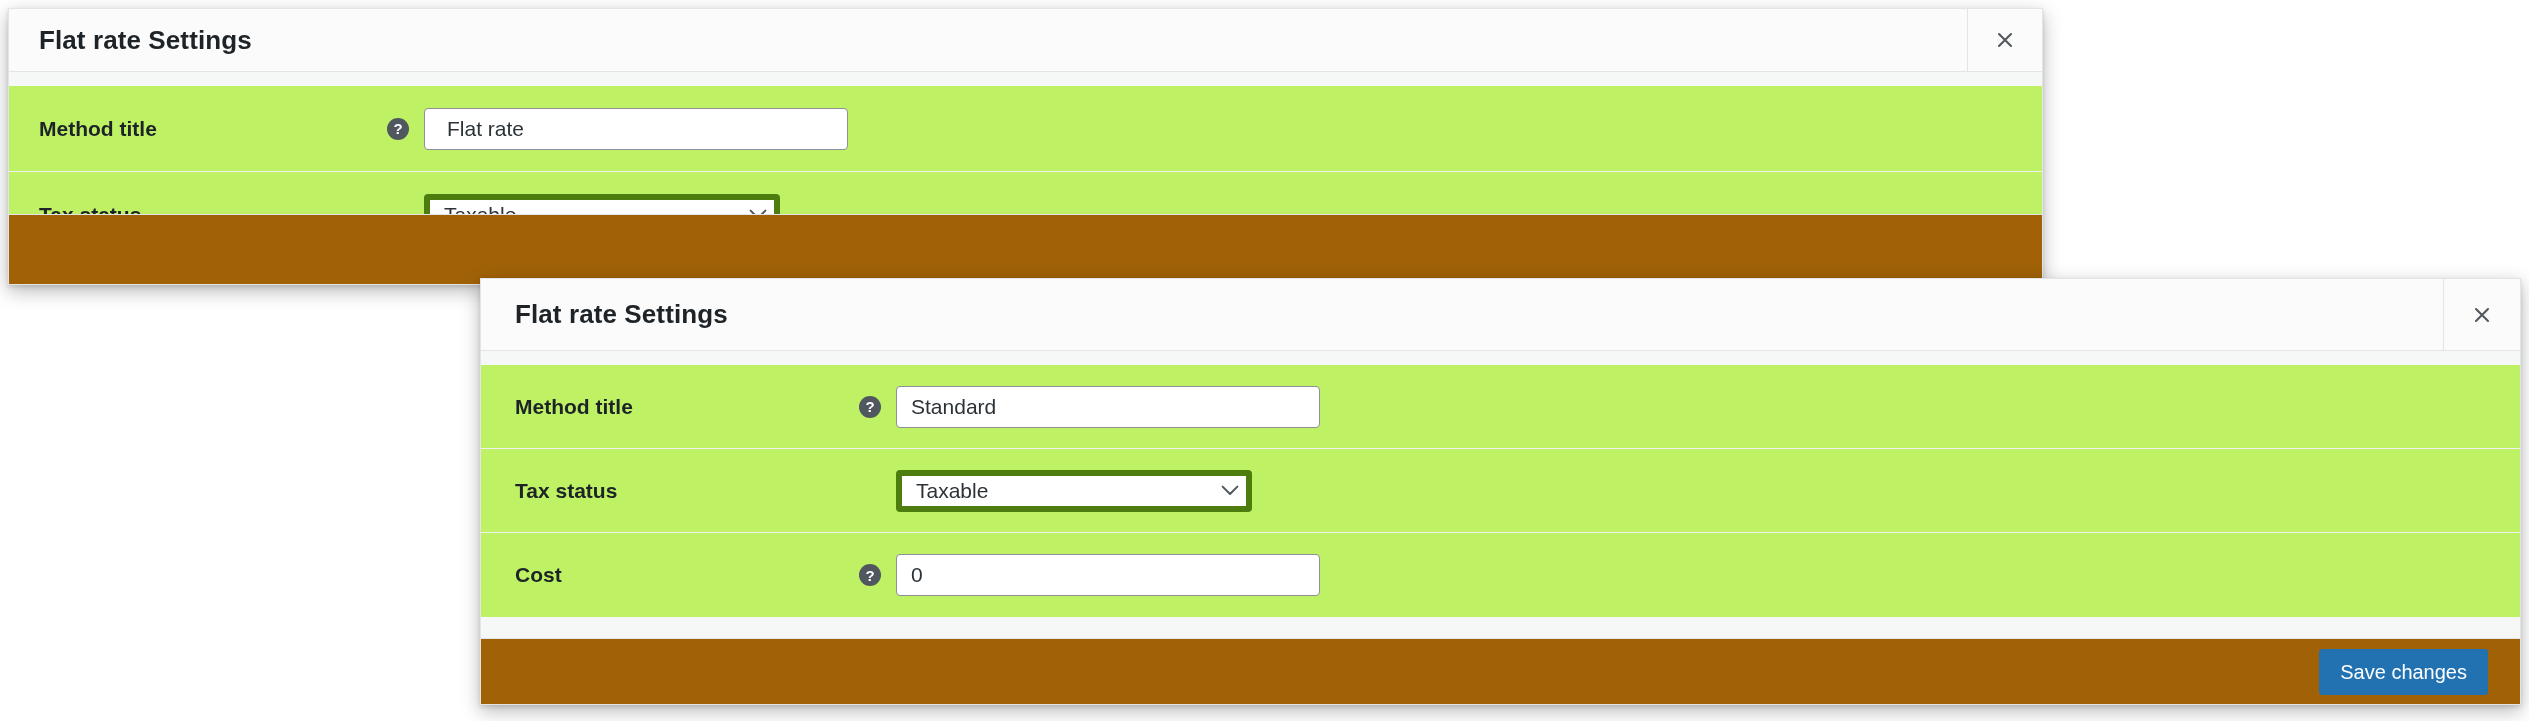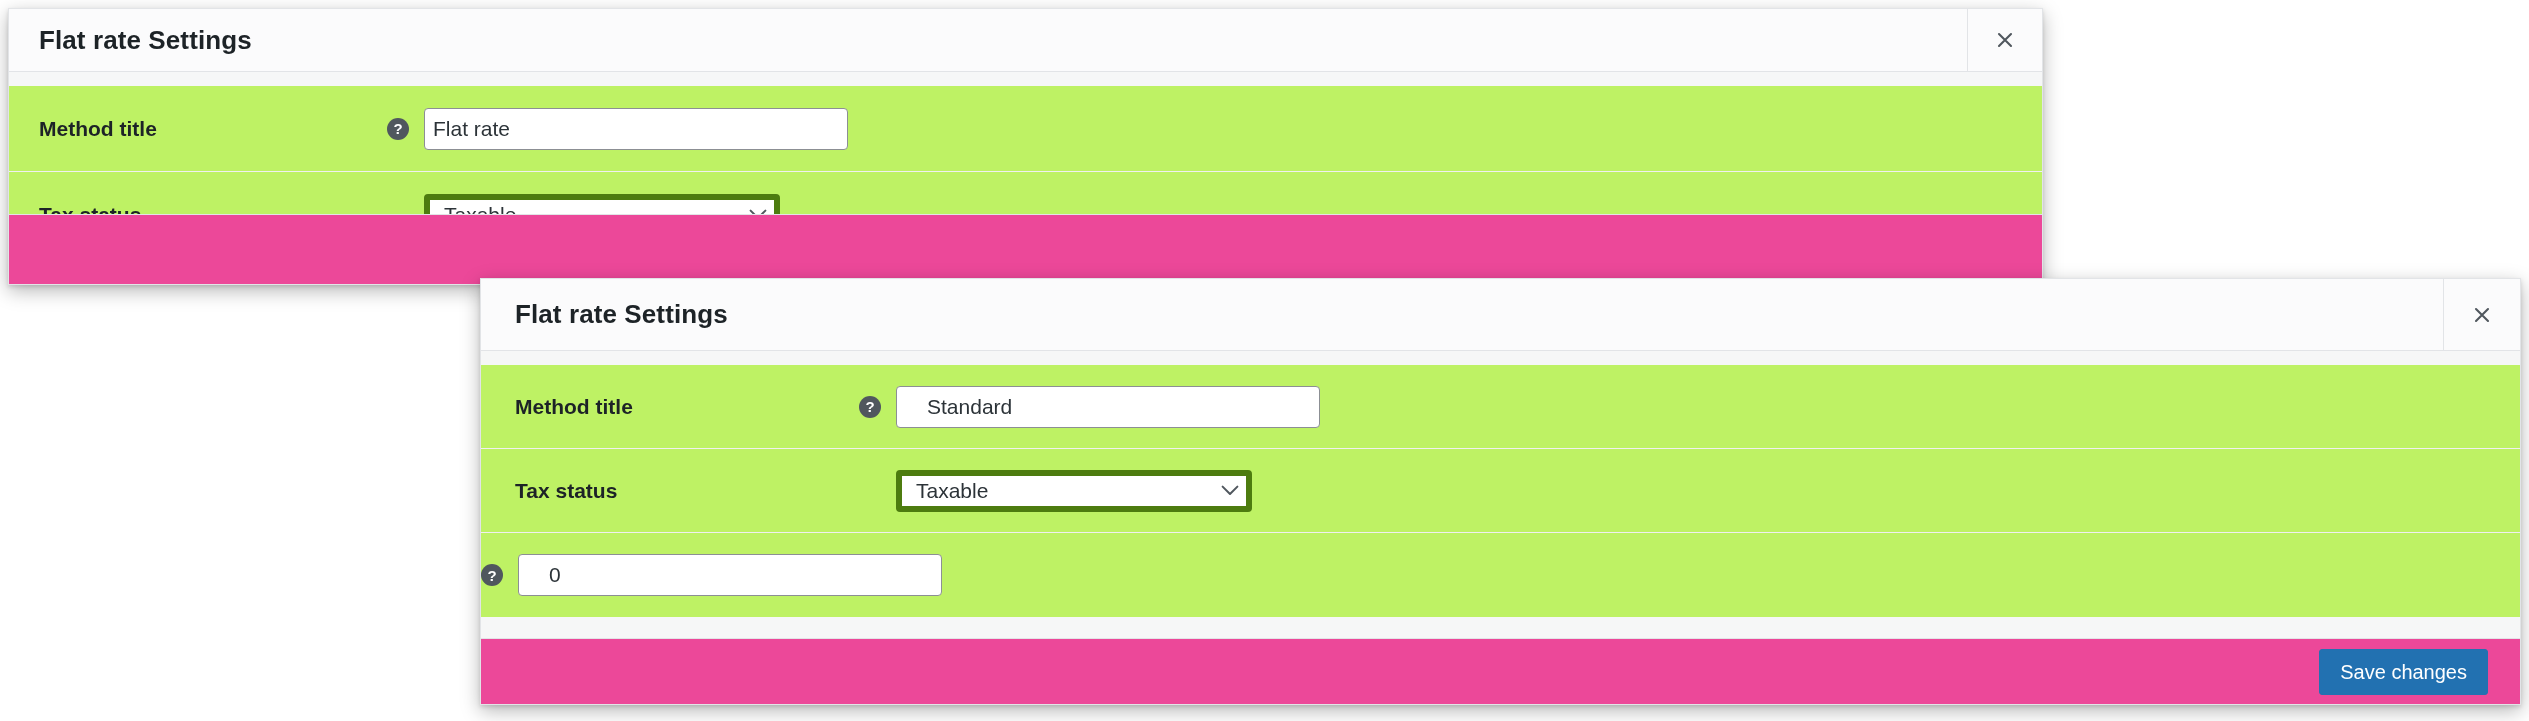--- a/index.html
+++ b/index.html
@@ -142,21 +142,21 @@
     position: absolute;
     top: 50%;
     transform: translateY(-50%);
     pointer-events: none;
     color: #50575e;
     display: block;
   }
 
   
   .modal-footer {
-    background: #ec4899;
+    background: #a16207;
     border-top: 1px solid #e2e4e7;
     display: flex;
     align-items: center;
     justify-content: flex-end;
     flex: none;
     box-sizing: border-box;
   }
   .save-button {
     background: #2271b1;
     color: #ffffff;
@@ -177,21 +177,21 @@
     z-index: 1;
   }
   #modal-back .modal-header { height: 62px; }
   #modal-back .modal-title  { padding-left: 30px; font-size: 26px; }
   #modal-back .modal-close  { width: 74px; }
   #modal-back .form-row     { height: 86px; padding: 0 0 0 0; }
   #modal-back .row-label    { width: 378px; padding-left: 30px; font-size: 21px; }
   #modal-back .help-tip     { width: 22px; height: 22px; font-size: 15px; }
   #modal-back .help-spacer  { width: 22px; }
   #modal-back .row-gap      { width: 15px; flex: none; }
-  #modal-back .text-input   { width: 424px; height: 42px; padding: 0 8px; font-size: 21px; }
+  #modal-back .text-input   { width: 424px; height: 42px; padding: 0 22px; font-size: 21px; }
   #modal-back .select-wrap  { width: 356px; height: 42px; }
   #modal-back .select-box   { padding: 0 36px 0 14px; font-size: 21px; }
   #modal-back .select-chevron { right: 13px; }
   #modal-back .modal-footer { height: 70px; padding-right: 30px; }
 
   
   #modal-front {
     left: 480px;
     top: 278px;
     width: 2041px;
@@ -199,21 +199,21 @@
     z-index: 2;
   }
   #modal-front .modal-header { height: 71px; }
   #modal-front .modal-title  { padding-left: 34px; font-size: 26px; }
   #modal-front .modal-close  { width: 76px; }
   #modal-front .form-row     { height: 84px; }
   #modal-front .row-label    { width: 378px; padding-left: 34px; font-size: 21px; }
   #modal-front .help-tip     { width: 22px; height: 22px; font-size: 15px; }
   #modal-front .help-spacer  { width: 22px; }
   #modal-front .row-gap      { width: 15px; flex: none; }
-  #modal-front .text-input   { width: 424px; height: 42px; padding: 0 30px; font-size: 21px; }
+  #modal-front .text-input   { width: 424px; height: 42px; padding: 0 14px; font-size: 21px; }
   #modal-front .select-wrap  { width: 356px; height: 42px; }
   #modal-front .select-box   { padding: 0 36px 0 14px; font-size: 21px; }
   #modal-front .select-chevron { right: 13px; }
   #modal-front .modal-footer { height: 66px; padding-right: 32px; }
   #modal-front .save-button  { font-size: 20px; padding: 12px 20px; }
 
   .spacer-strip { height: 14px; background: #f6f7f7; flex: none; }
 </style>
 </head>
 <body>
@@ -302,20 +302,21 @@
             <span class="select-chevron">
               <svg width="18" height="11" viewBox="0 0 18 11" aria-hidden="true">
                 <path d="M1.6 1.6 L9 9 L16.4 1.6" stroke="#50575e" stroke-width="2" fill="none" stroke-linecap="round" stroke-linejoin="round"></path>
               </svg>
             </span>
           </span>
         </div>
       </div>
 
       <div class="form-row">
+        <div class="row-label">Cost</div>
         <div class="row-field">
           <span class="help-tip">?</span>
           <span class="row-gap"></span>
           <input class="text-input" type="text" value="0" style="">
         </div>
       </div>
 
     </div>
   </div>
 

